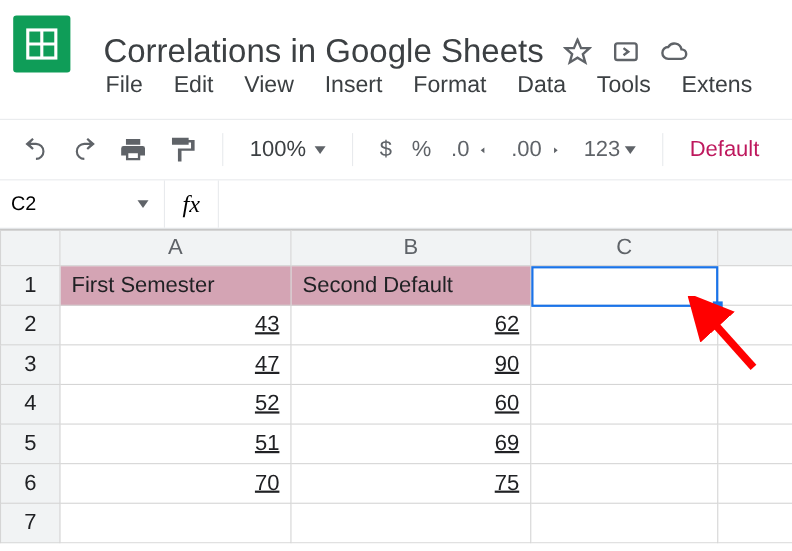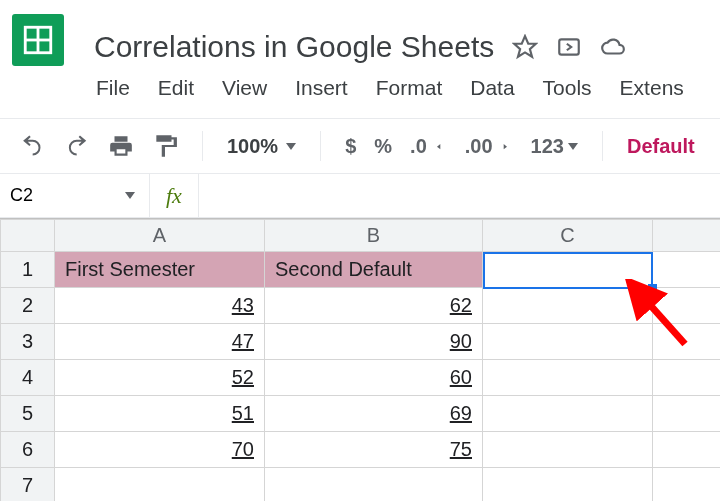--- a/index.html
+++ b/index.html
@@ -50,36 +50,34 @@
     gap: 18px;
     color: #5f6368;
   }
   .title-icons svg { width: 26px; height: 26px; display:block; }
   
   .menu-row {
     display: flex;
     gap: 28px;
     font-size: 21px;
     color: #3c4043;
-    margin-top: 10px;
     padding-left: 2px;
   }
   
   .toolbar {
     margin-top: 18px;
     border-top: 1px solid #e8eaed;
     border-bottom: 1px solid #e8eaed;
     height: 56px;
     display: flex;
     align-items: center;
     padding: 0 20px;
     color: #5f6368;
     gap: 18px;
     font-size: 20px;
-    font-weight: bold;
   }
   .toolbar svg { width: 26px; height: 26px; display:block; fill:#5f6368; }
   .tb-sep { width: 1px; height: 30px; background: #e8eaed; margin: 0 6px;}
   .zoom-box { display:flex; align-items:center; gap:8px; color:#3c4043;}
   .tb-item { display:flex; align-items:center; gap:4px; }
   .tb-txt { font-size:20px; color:#5f6368; }
   
   .fx-row {
     display: flex;
     align-items: center;
@@ -94,21 +92,21 @@
     justify-content: space-between;
     padding: 0 14px 0 10px;
     border-right: 1px solid #e8eaed;
     font-size: 18px;
     color: #000000;
   }
   .fx-label {
     font-family: "Times New Roman", serif;
     font-style: italic;
     font-size: 22px;
-    color: #4d7c0f;
+    color: #000000;
     padding: 0 16px;
     border-right: 1px solid #e8eaed;
     height:100%;
     display:flex;align-items:center;
   }
   .fx-input {
     flex:1; height:100%; padding:0 10px; font-size:18px; color:#3c4043;
   }
   
   .sheet {

